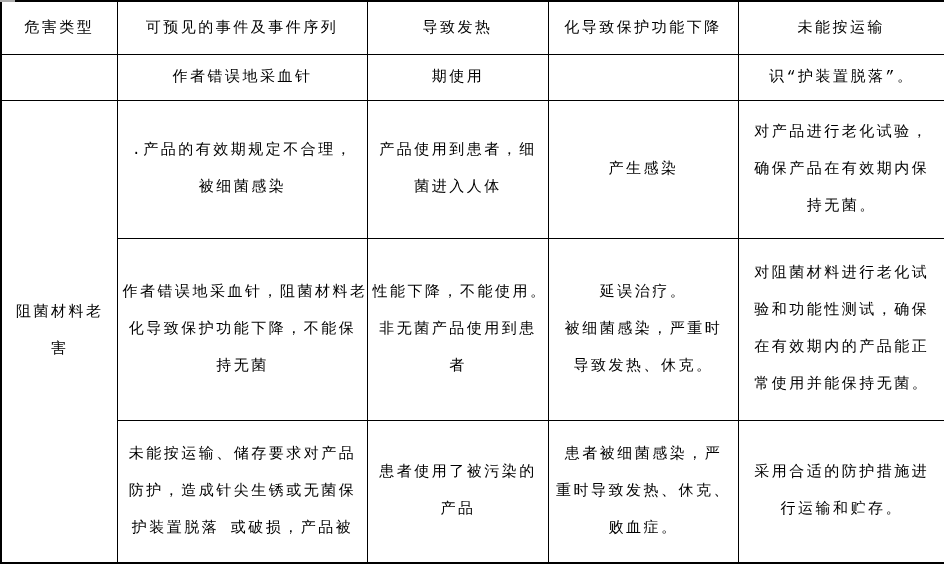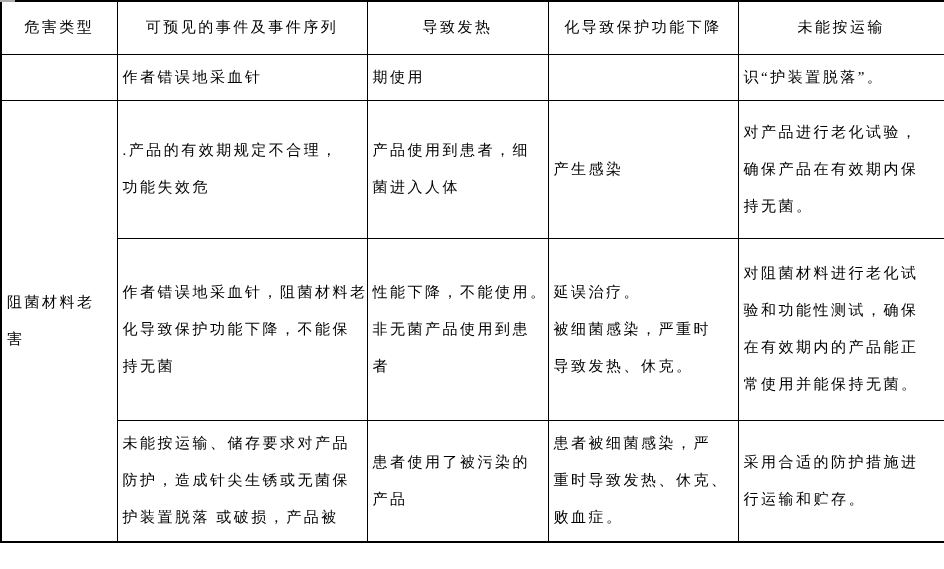--- a/index.html
+++ b/index.html
@@ -38,31 +38,32 @@
     line-height: 37px;
     white-space: pre;
     overflow: hidden;
     padding: 4px;
     color: #000000;
   }
   table.risk th {
     text-align: center;
   }
   table.risk td {
-    text-align: left;
+    text-align: center;
     padding-left: 5px;
+    font-family: Liberation Mono, monospace;
   }
   td.col-consequence { padding-left: 8px; }
   td.col-measure { letter-spacing: 3.5px; }
   td.hazard-merged { padding-left: 6px; }
   tr.row-header   { height: 53px; }
   tr.row-cont     { height: 46px; }
   tr.row-2        { height: 138px; }
   tr.row-3        { height: 182px; }
-  tr.row-4        { height: 122px; margin-top: 15px; }
+  tr.row-4        { height: 143px; margin-top: 15px; }
   col.c1 { width: 116px; }
   col.c2 { width: 250px; }
   col.c3 { width: 181px; }
   col.c4 { width: 190px; }
   col.c5 { width: 207px; }
 </style>
 </head>
 <body>
 
 <div id="page">
@@ -91,21 +92,21 @@
       <td>作者错误地采血针</td>
       <td>期使用</td>
       <td class="col-consequence"></td>
       <td class="col-measure">识“护装置脱落”。</td>
     </tr>
 
     <tr class="row-2">
       <td rowspan="3" class="hazard-merged">阻菌材料老
 害</td>
       <td>.产品的有效期规定不合理，
-功能失效危</td>
+被细菌感染</td>
       <td>产品使用到患者，细
 菌进入人体</td>
       <td class="col-consequence">产生感染</td>
       <td class="col-measure">对产品进行老化试验，
 确保产品在有效期内保
 持无菌。</td>
     </tr>
 
     <tr class="row-3">
       <td>作者错误地采血针，阻菌材料老

